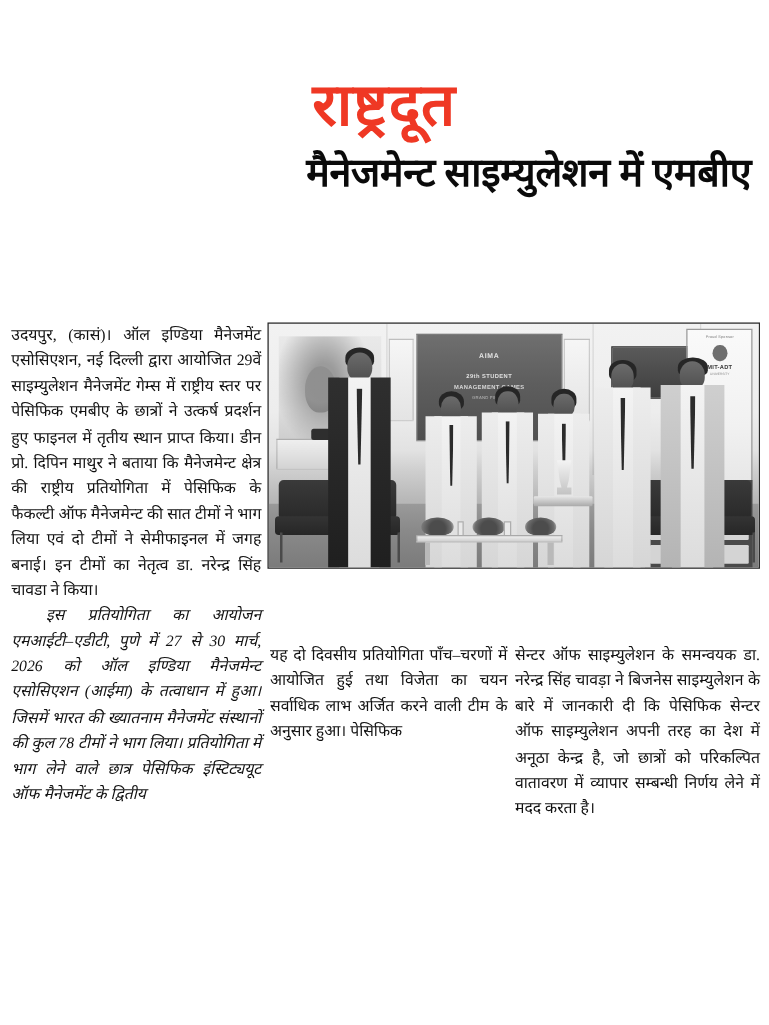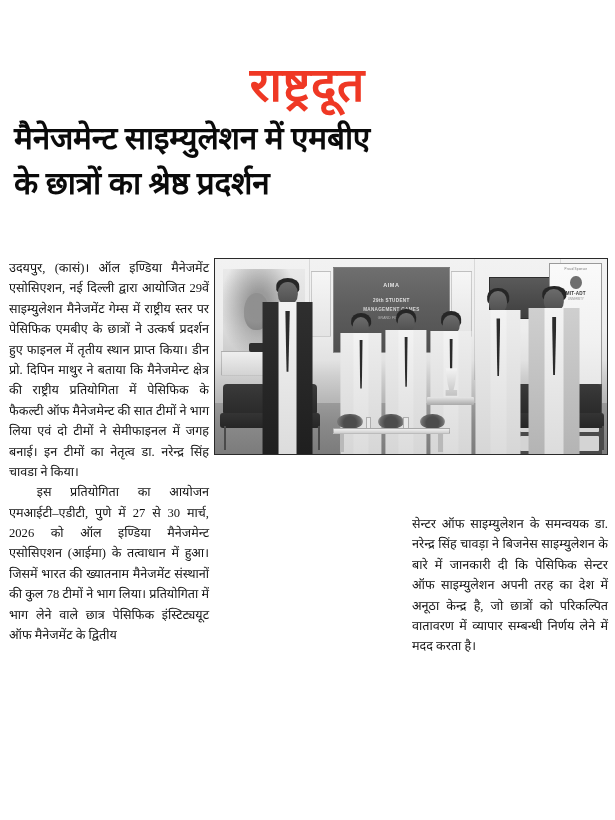--- a/index.html
+++ b/index.html
@@ -30,21 +30,21 @@
     font-weight: 700;
     font-size: 47px;
     letter-spacing: 0.5px;
     line-height: 0.98;
     transform: scaleX(1.02);
   }
 
   
   .headline {
     margin: 9px 14px 0 14px;
-    text-align: left;
+    text-align: right;
     font-weight: 700;
     font-size: 31.5px;
     line-height: 1.42;
     color: #0a0a0a;
     letter-spacing: -0.2px;
   }
   .headline-line { display: block; white-space: nowrap; }
 
   
   .article {
@@ -60,21 +60,21 @@
     position: absolute;
     font-size: 12.6px;
     line-height: 1.62;
     text-align: justify;
     text-justify: inter-word;
     color: #111;
     -moz-hyphens: none;
     hyphens: none;
   }
   .col p { margin: 0; }
-  .col p + p { text-indent: 2.2em; }
+  .col p + p { text-indent: 2.2em; font-style: italic; }
 
   #col-left   { left: 9px;   top: 6px;   width: 200px; }
   #col-mid    { left: 216px; top: 262px; width: 190px; }
   #col-right  { left: 412px; top: 262px; width: 196px; }
 
   
   .photo-block {
     position: absolute;
     left: 214px;
     top: 6px;
@@ -337,21 +337,20 @@
 </style>
 </head>
 <body>
 
 <div class="masthead">
   <div class="masthead-title">राष्ट्रदूत</div>
 </div>
 
 <h1 class="headline">
   <span class="headline-line">मैनेजमेन्ट साइम्युलेशन में एमबीए</span>
-  <span class="headline-line">के छात्रों का श्रेष्ठ प्रदर्शन</span>
 </h1>
 
 <div class="article">
 
   <div class="col" id="col-left">
     <p>उदयपुर, (कासं)। ऑल इण्डिया मैनेजमेंट एसोसिएशन, नई दिल्ली द्वारा आयोजित 29वें साइम्युलेशन मैनेजमेंट गेम्स में राष्ट्रीय स्तर पर पेसिफिक एमबीए के छात्रों ने उत्कर्ष प्रदर्शन हुए फाइनल में तृतीय स्थान प्राप्त किया। डीन प्रो. दिपिन माथुर ने बताया कि मैनेजमेन्ट क्षेत्र की राष्ट्रीय प्रतियोगिता में पेसिफिक के फैकल्टी ऑफ मैनेजमेन्ट की सात टीमों ने भाग लिया एवं दो टीमों ने सेमीफाइनल में जगह बनाई। इन टीमों का नेतृत्व डा. नरेन्द्र सिंह चावडा ने किया।</p>
     <p>इस प्रतियोगिता का आयोजन एमआईटी–एडीटी, पुणे में 27 से 30 मार्च, 2026 को ऑल इण्डिया मैनेजमेन्ट एसोसिएशन (आईमा) के तत्वाधान में हुआ। जिसमें भारत की ख्यातनाम मैनेजमेंट संस्थानों की कुल 78 टीमों ने भाग लिया। प्रतियोगिता में भाग लेने वाले छात्र पेसिफिक इंस्टिट्ययूट ऑफ मैनेजमेंट के द्वितीय</p>
   </div>
 
   <div class="photo-block">
@@ -506,19 +505,20 @@
           <div class="bottle b2"></div>
         <div class="top"></div>
           <div class="leg l"></div>
           <div class="leg r"></div>
       </div>
     </div>
 
   </div>
 
   <div class="col" id="col-mid">
+    <p>यह दो दिवसीय प्रतियोगिता पाँच–चरणों में आयोजित हुई तथा विजेता का चयन सर्वाधिक लाभ अर्जित करने वाली टीम के अनुसार हुआ। पेसिफिक</p>
   </div>
 
   <div class="col" id="col-right">
     <p>सेन्टर ऑफ साइम्युलेशन के समन्वयक डा. नरेन्द्र सिंह चावड़ा ने बिजनेस साइम्युलेशन के बारे में जानकारी दी कि पेसिफिक सेन्टर ऑफ साइम्युलेशन अपनी तरह का देश में अनूठा केन्द्र है, जो छात्रों को परिकल्पित वातावरण में व्यापार सम्बन्धी निर्णय लेने में मदद करता है।</p>
   </div>
 
 </div>
 
 </body></html>

